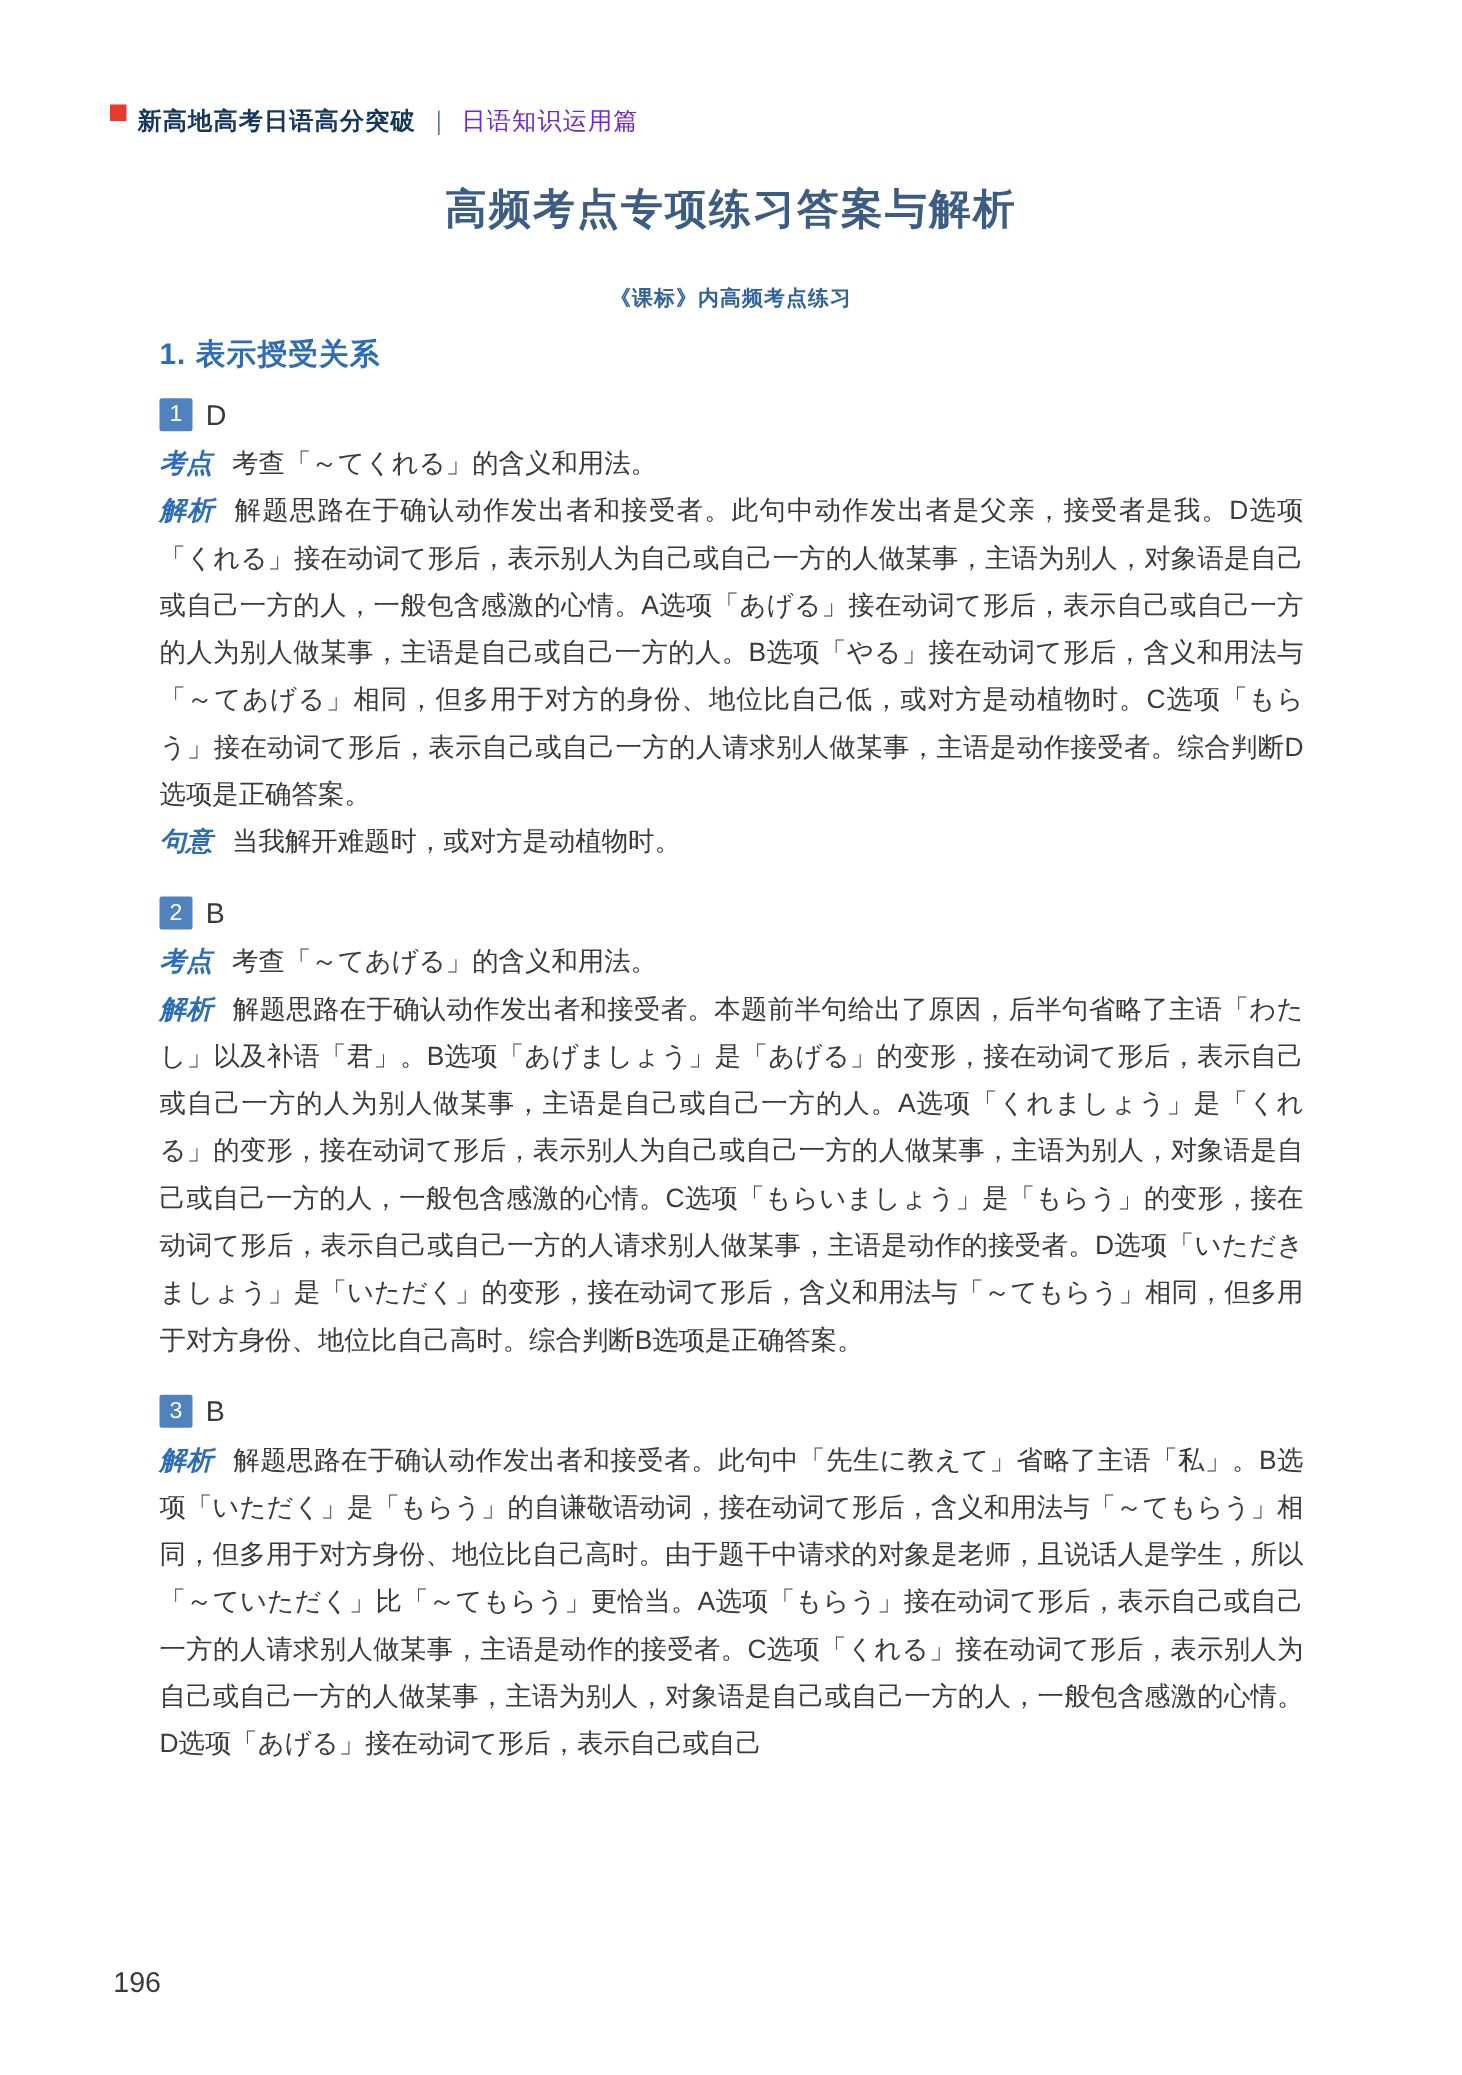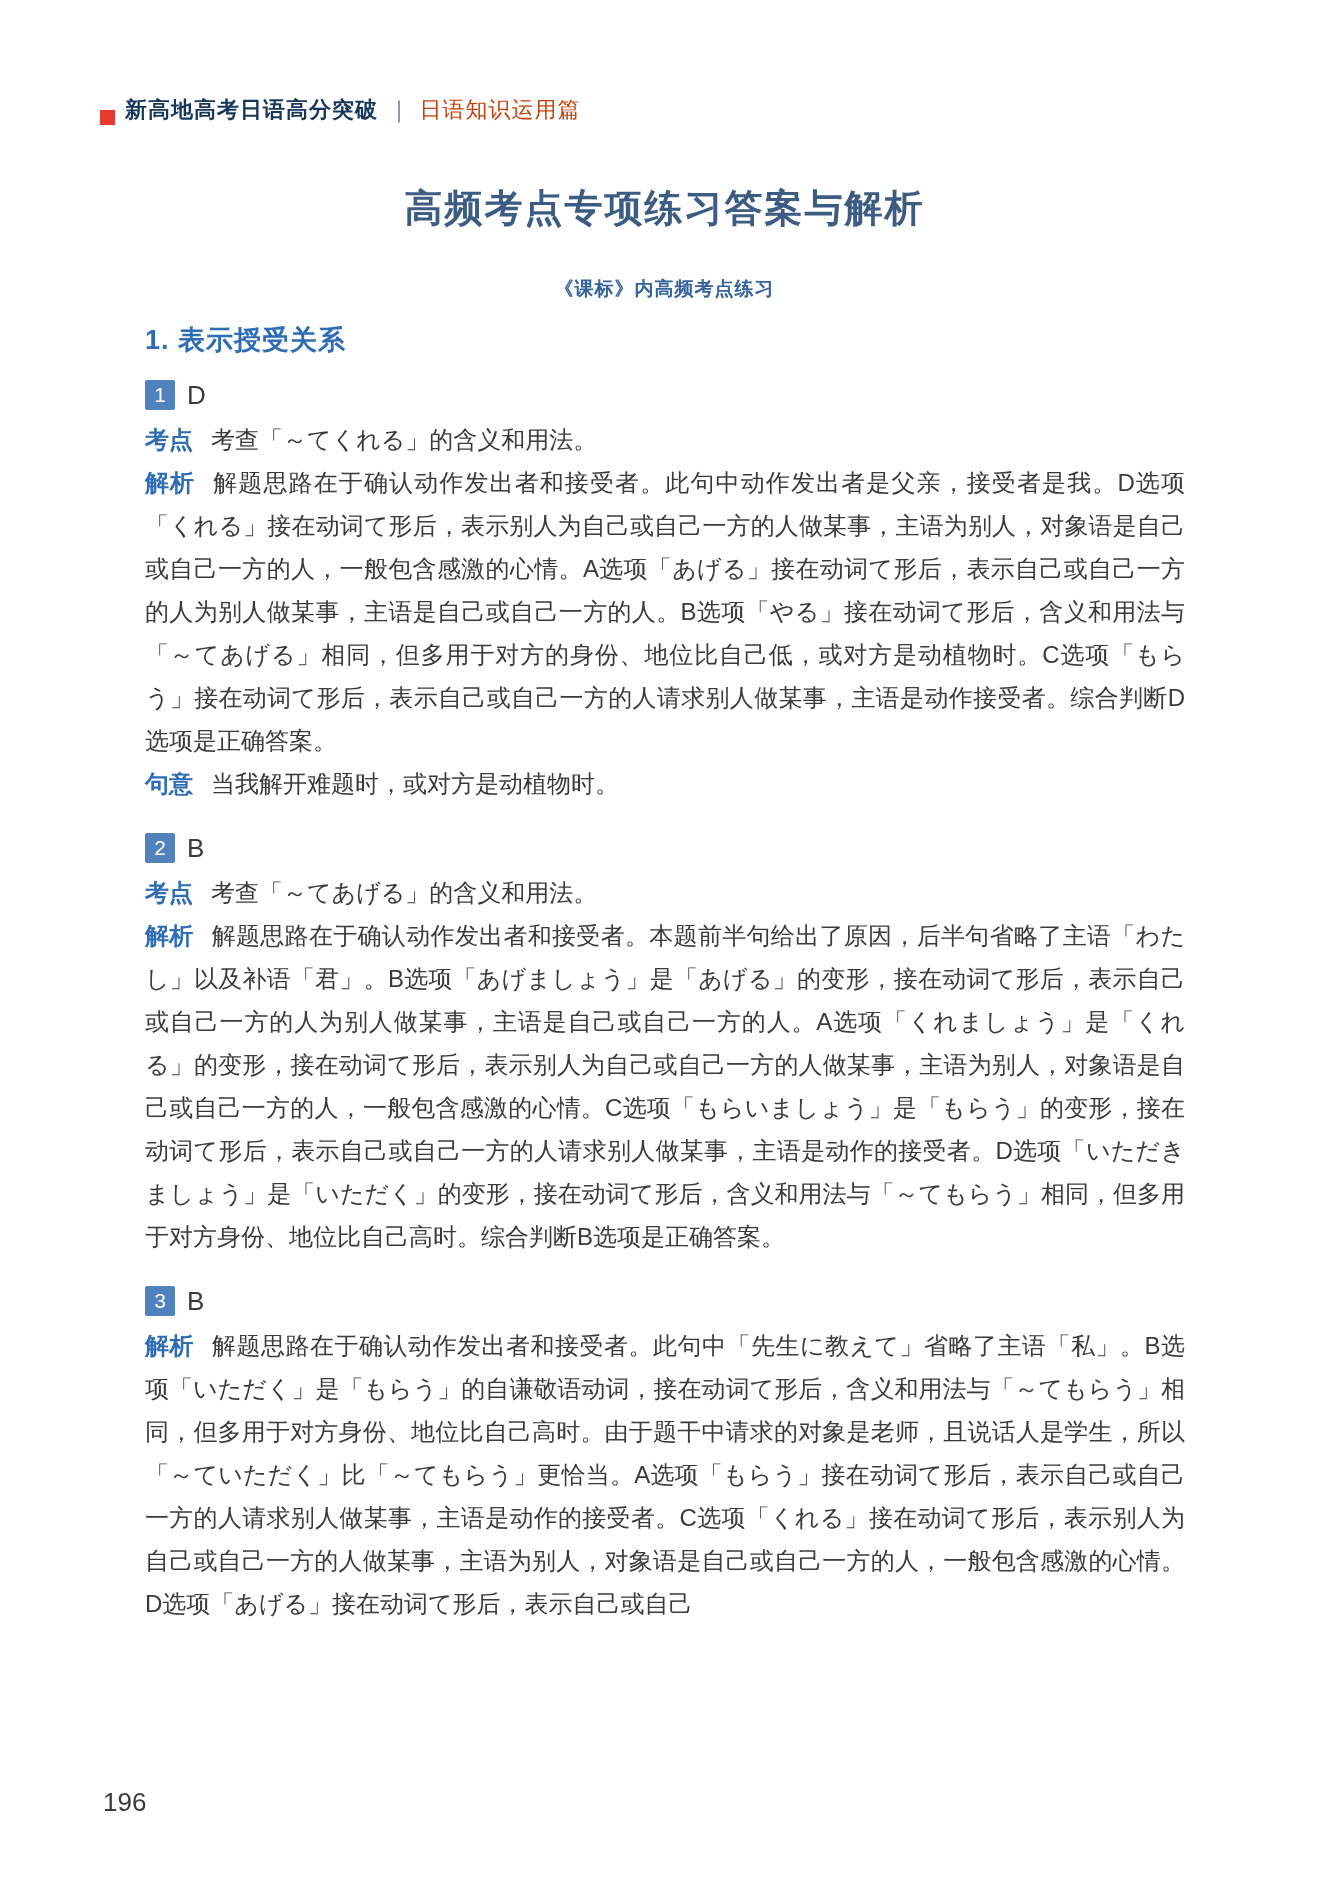--- a/index.html
+++ b/index.html
@@ -14,34 +14,34 @@
   .page {
     position: relative;
     width: 1329px;
     height: 1886px;
     padding: 95px 100px 0 100px;
     overflow: hidden;
   }
   
   .header {
     display: flex;
-    align-items: flex-end;
+    align-items: flex-start;
     font-size: 22px;
-    margin-bottom: 58px;
+    margin-bottom: 40px;
   }
   .red-square {
     width: 15px;
     height: 15px;
     background: #e63a2e;
     margin-right: 10px;
     flex: 0 0 auto;
   }
   .header-bold { font-weight: bold; color: #16365c; letter-spacing: 1px; }
   .header-sep { color: #4a6a94; margin: 0 10px; font-weight: normal; }
-  .header-normal { color: #c2410c; letter-spacing: 1px; }
+  .header-normal { color: #6d28d9; letter-spacing: 1px; }
 
   
   .title {
     text-align: center;
     color: #3d5c84;
     font-size: 38px;
     font-weight: bold;
     letter-spacing: 2px;
     margin-top: 20px;
   }
@@ -93,20 +93,21 @@
   .para {
     font-size: 24px;
     line-height: 43px;
     text-align: justify;
     color: #3a3a3a;
   }
   .label {
     color: #2e6cb5;
     font-weight: bold;
     margin-right: 18px;
+    font-style: italic;
   }
   .page-number {
     position: absolute;
     left: 103px;
     bottom: 68px;
     font-size: 26px;
     color: #3a3a3a;
     text-align: center;
   }
 </style>

